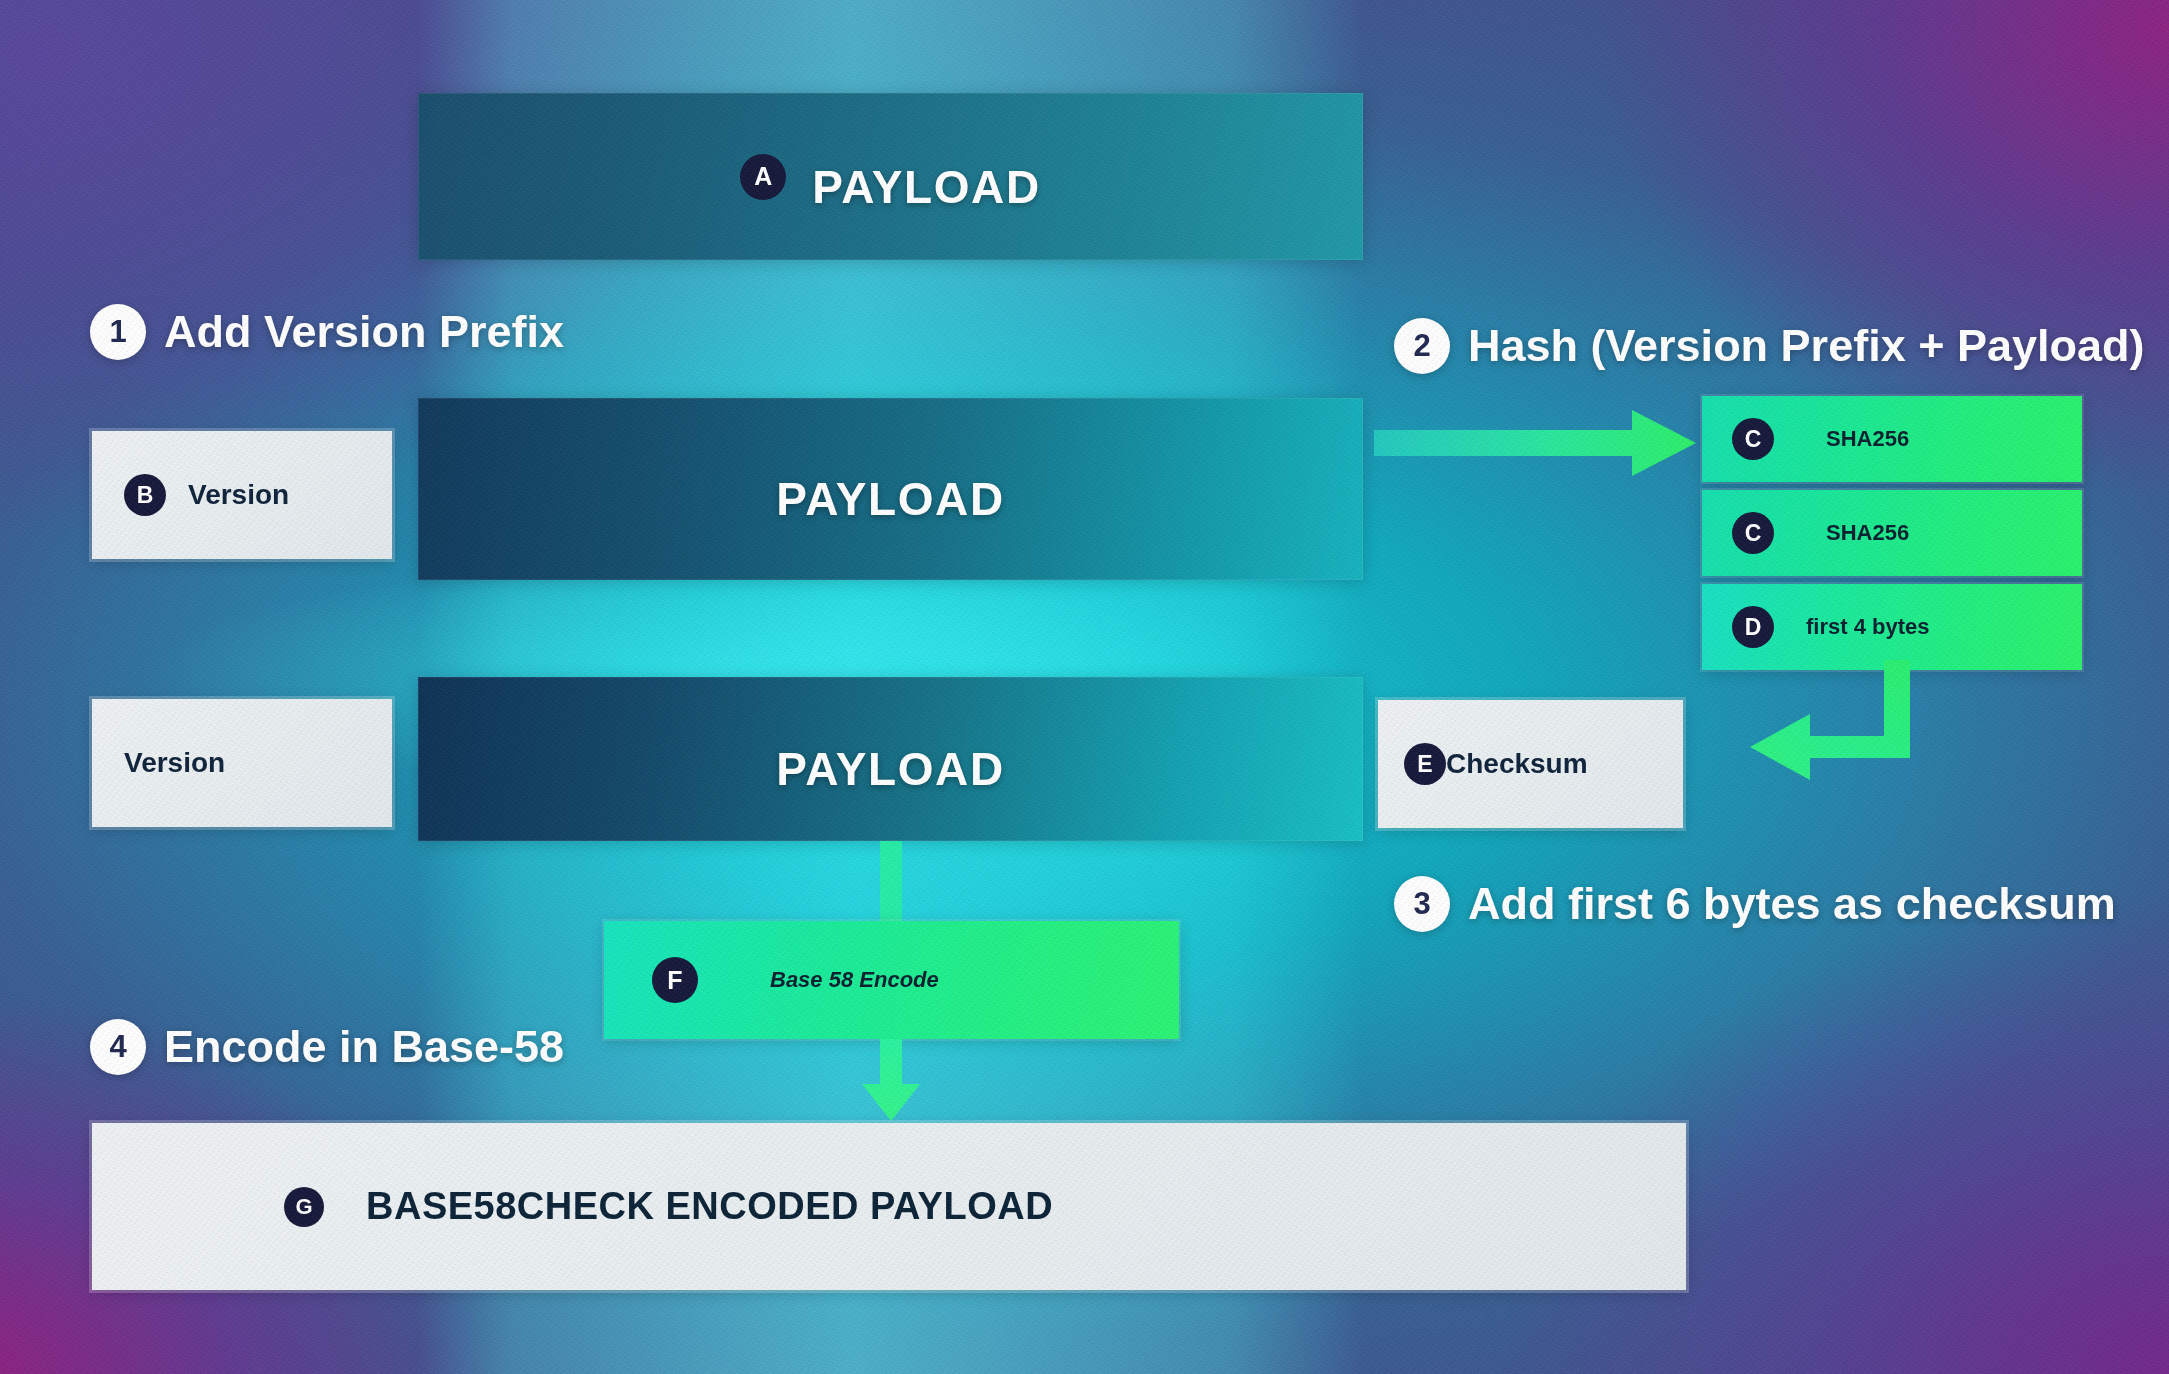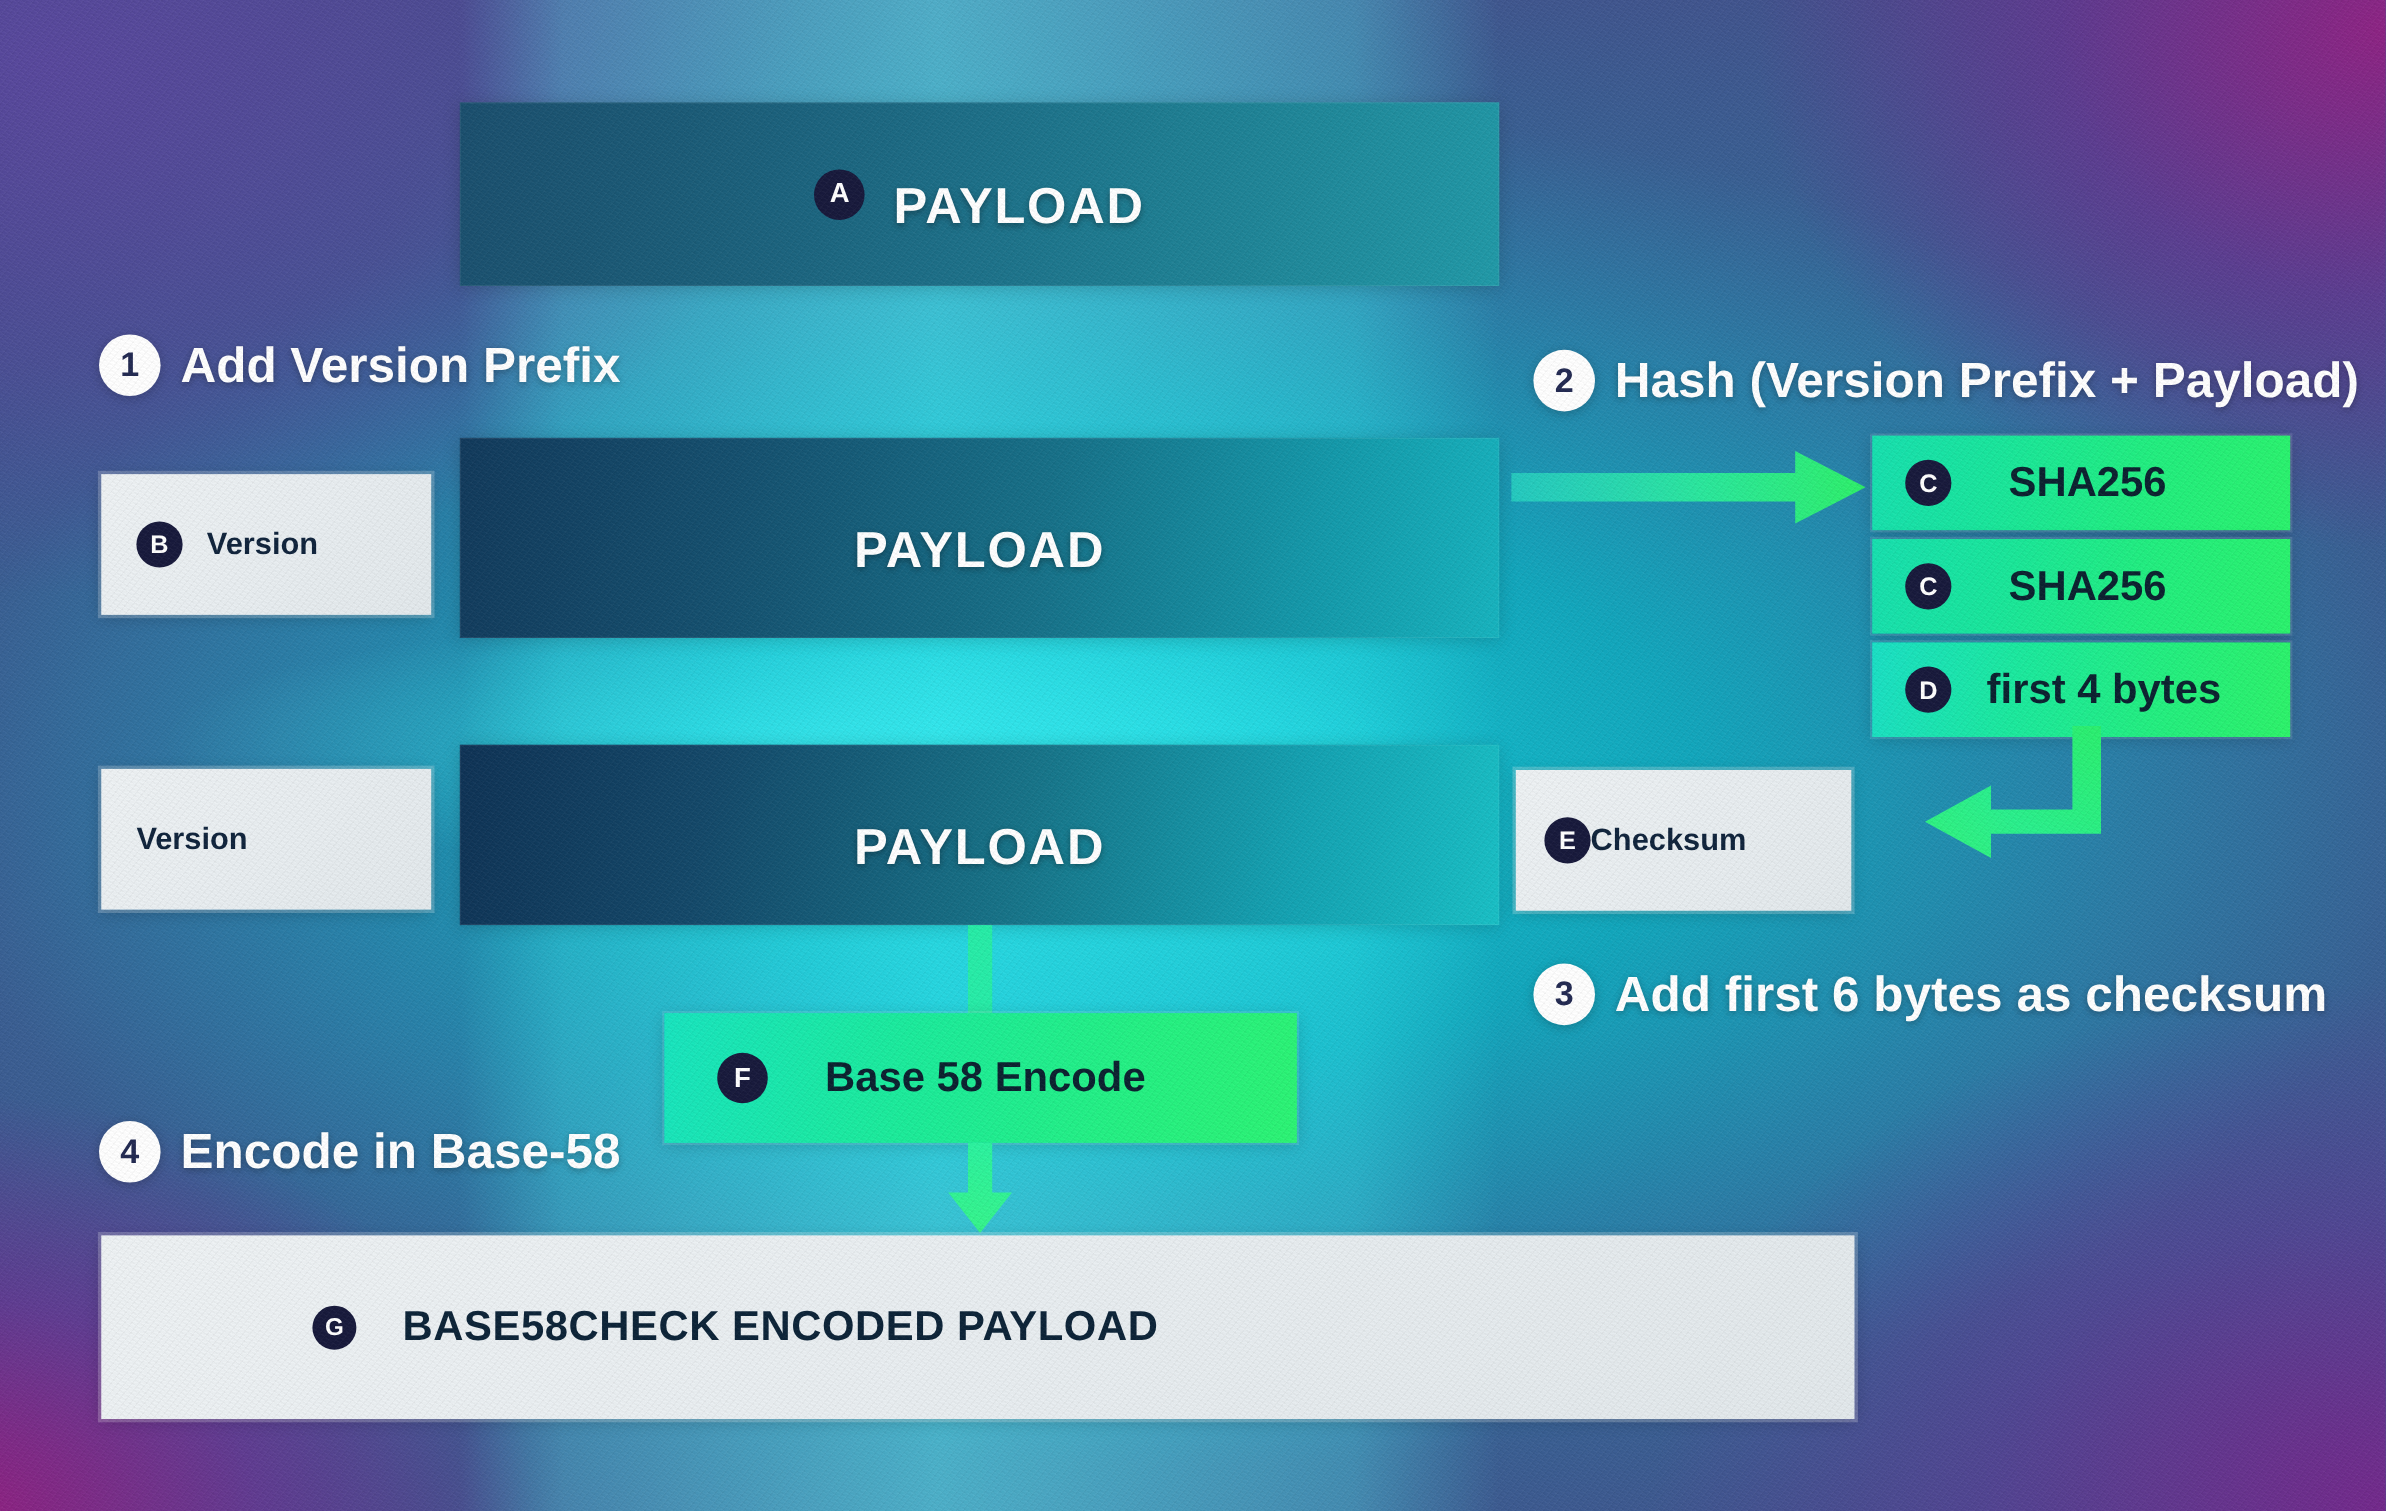--- a/index.html
+++ b/index.html
@@ -104,21 +104,21 @@
   }
 
   
   .green-box {
     background: linear-gradient(100deg, #17e0b0 0%, #19e79c 30%, #22ef7f 66%, #2bf36d 100%);
     box-shadow: 0 0 0 2px rgba(255,255,255,0.12), 0 3px 14px rgba(0,0,0,0.18);
   }
   .green-text {
     color: #0c2230;
     font-weight: 600;
-    font-size: 38px;
+    font-size: 22px;
   }
 
   
   .badge {
     flex: 0 0 auto;
     width: 46px; height: 46px;
     border-radius: 50%;
     background: #181a3c;
     color: #ffffff;
     display: flex; align-items: center; justify-content: center;
@@ -249,21 +249,21 @@
     <div class="step-label">Add first 6 bytes as checksum</div>
   </div>
 
   <svg class="arrow-svg" style="left:868px; top:841px; width:46px; height:80px;" viewBox="0 0 46 80">
     <rect x="12" y="0" width="22" height="80" fill="#27eea4" opacity="0.95"></rect>
   </svg>
 
   <div class="blk green-box" style="left:604px; top:921px; width:575px; height:118px; padding-left:48px;
               background:linear-gradient(105deg,#18e5c0 0%,#1bec9c 38%,#24f184 72%,#2cf474 100%);">
     <div class="badge">F</div>
-    <div class="green-text" style="margin-left:52px;">Base 58 Encode</div>
+    <div class="green-text" style="margin-left:72px;font-style:italic;">Base 58 Encode</div>
   </div>
 
   <svg class="arrow-svg" style="left:860px; top:1039px; width:62px; height:85px;" viewBox="0 0 62 85">
     <defs>
       <linearGradient id="gArrowDown" x1="0" y1="0" x2="0" y2="1">
         <stop offset="0%" stop-color="#2bf3a0"></stop>
         <stop offset="100%" stop-color="#36f58c"></stop>
       </linearGradient>
     </defs>
     <path d="M20,0 L42,0 L42,45 L60,45 L31,82 L2,45 L20,45 Z" fill="url(#gArrowDown)"></path>

